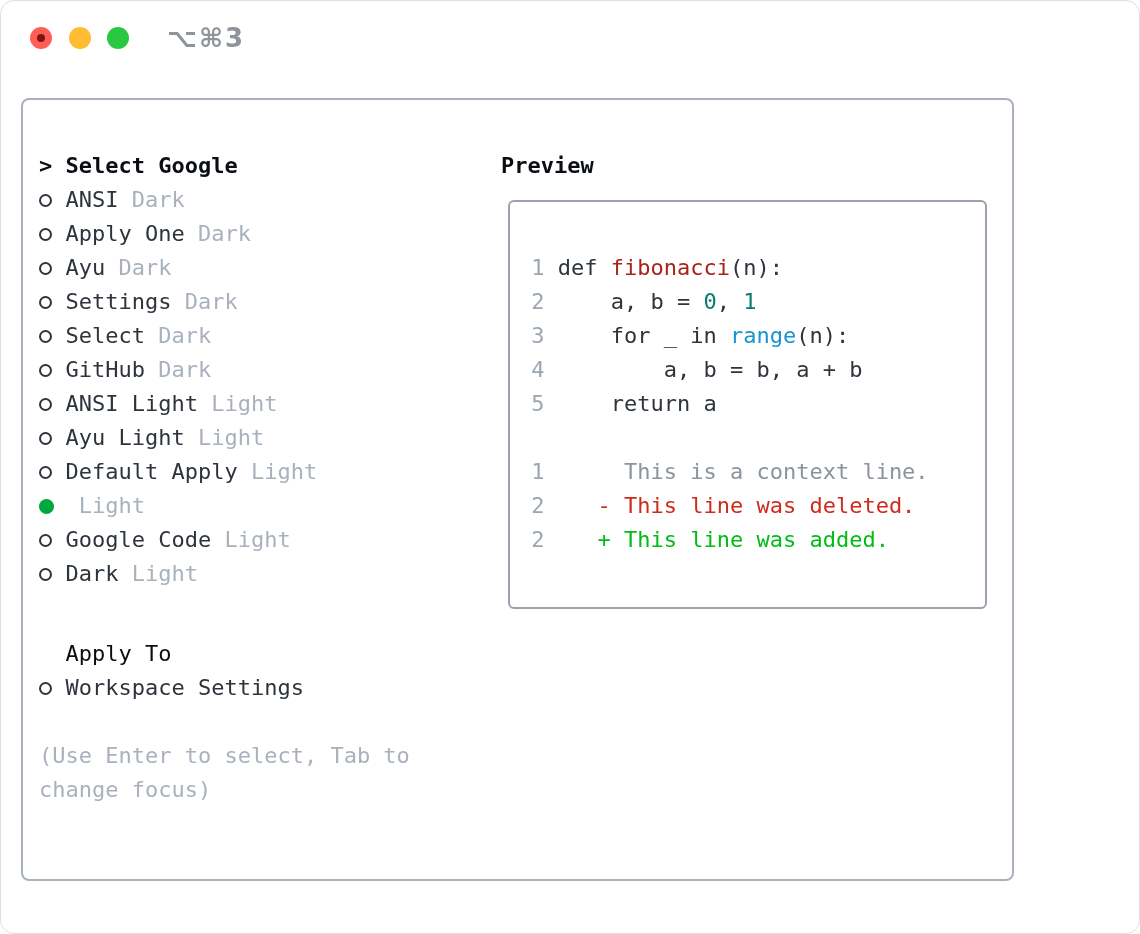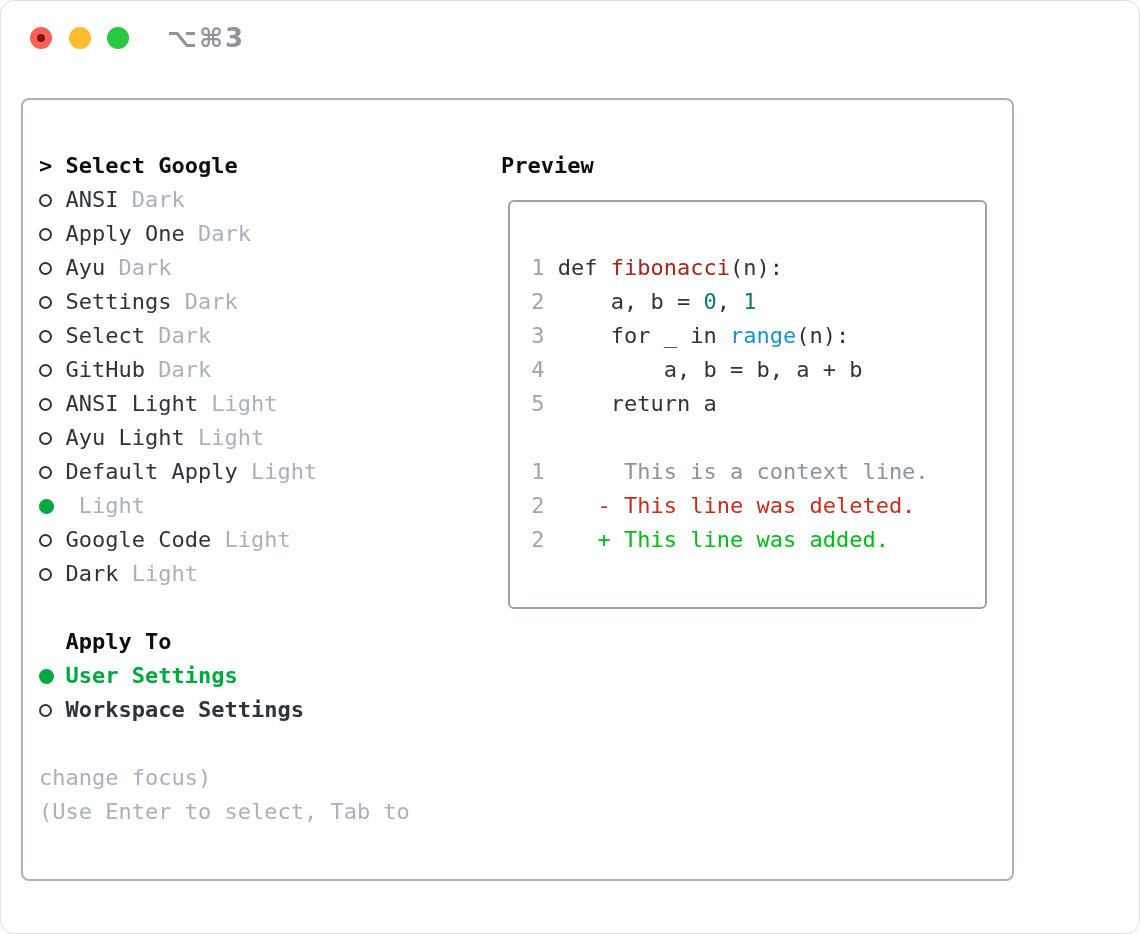--- a/index.html
+++ b/index.html
@@ -44,21 +44,21 @@
 
   .bullet { width:26.5px; display:inline-flex; align-items:center; flex:0 0 26.5px; }
   .bullet .ring {
     width:13px; height:13px; border-radius:50%;
     border:2px solid var(--code_charcoal); background:transparent;
   }
   .bullet .ring.filled { border:none; width:15px; height:15px; background:var(--accent_green); }
   .sel-green { color:var(--accent_green); }
   .variant { color:var(--muted_gray); }
 
-  .apply { margin-top:34px;font-weight:bold; }
+  .apply { margin-top:46px; }
   .hint  { margin-top:34px; }
   .hint .row { color:var(--muted_gray); }
 
   
   .preview-box {
     margin-left:7px; margin-top:17px; width:479px; height:409px;
     border:2px solid var(--box_border); border-radius:6px; background:#fff;
     padding:49px 0 0 8px; overflow:hidden;
   }
   pre#code { font-family:inherit; font-size:22px; line-height:34px; }
@@ -104,28 +104,27 @@
           <div class="row"><span class="bullet"><span class="ring"></span></span><span>Ayu Light</span><span class="variant"> Light</span></div>
           <div class="row"><span class="bullet"><span class="ring"></span></span><span>Default Apply</span><span class="variant"> Light</span></div>
           <div class="row"><span class="bullet"><span class="ring filled"></span></span><span class="variant"> Light</span></div>
           <div class="row"><span class="bullet"><span class="ring"></span></span><span>Google Code</span><span class="variant"> Light</span></div>
           <div class="row"><span class="bullet"><span class="ring"></span></span><span>Dark</span><span class="variant"> Light</span></div>
         </div>
 
       <div class="apply">
         <div class="row heading2">Apply To</div>
         <div id="apply-list">
-            <div class="row"><span class="bullet"><span class="ring filled"></span></span><span class="sel-green">User Settings</span></div>
             <div class="row"><span class="bullet"><span class="ring"></span></span><span>Workspace Settings</span></div>
           </div>
       </div>
 
       <div class="hint" id="hint">
+          <div class="row">(Use Enter to select, Tab to</div>
           <div class="row">change focus)</div>
-          <div class="row">(Use Enter to select, Tab to</div>
         </div>
     </div>
 
     <div class="right-col">
       <div class="row heading">Preview</div>
       <div class="preview-box">
         <pre id="code"><div class="code-line"><span class="s-ln"> 1 </span><span class="s-code">def </span><span class="s-fn">fibonacci</span><span class="s-code">(n):</span></div><div class="code-line"><span class="s-ln"> 2 </span><span class="s-code">    a, b = </span><span class="s-num">0</span><span class="s-code">, </span><span class="s-num">1</span></div><div class="code-line"><span class="s-ln"> 3 </span><span class="s-code">    for _ in </span><span class="s-call">range</span><span class="s-code">(n):</span></div><div class="code-line"><span class="s-ln"> 4 </span><span class="s-code">        a, b = b, a + b</span></div><div class="code-line"><span class="s-ln"> 5 </span><span class="s-code">    return a</span></div><div class="code-line"></div><div class="code-line"><span class="s-ln"> 1 </span><span class="s-ctx">     This is a context line.</span></div><div class="code-line"><span class="s-ln"> 2 </span><span class="s-del">   - This line was deleted.</span></div><div class="code-line"><span class="s-ln"> 2 </span><span class="s-add">   + This line was added.</span></div></pre>
       </div>
     </div>
 

